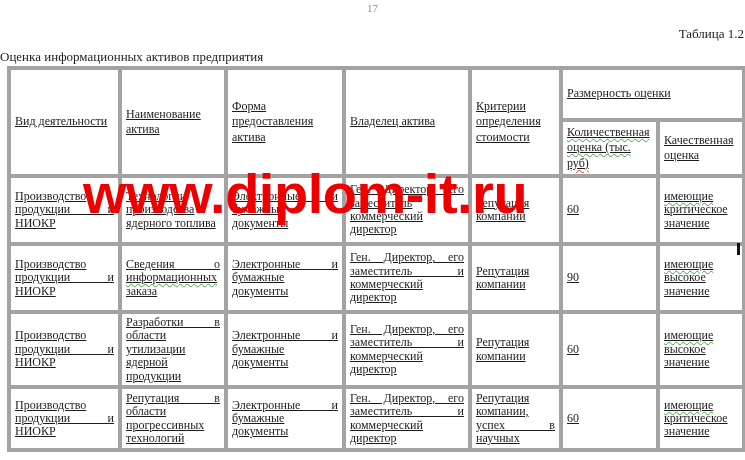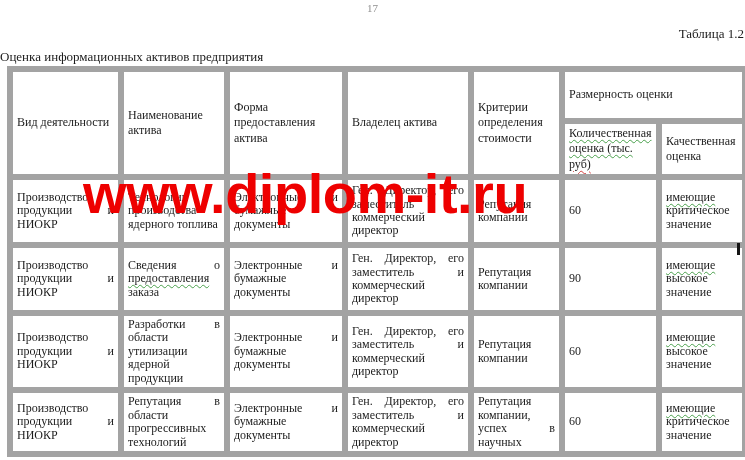--- a/index.html
+++ b/index.html
@@ -5,22 +5,22 @@
   html,body{margin:0;padding:0;background:#ffffff;}
   .page{position:relative;width:745px;height:460px;background:#ffffff;overflow:hidden;
         font-family:"Liberation Serif", serif;color:#1c1c1c;}
   .pagenum{position:absolute;top:2px;left:0;width:100%;text-align:center;
            font-size:11px;color:#8f8f8f;}
   .tlabel{position:absolute;top:26px;right:1px;font-size:13px;}
   .title{position:absolute;top:49px;left:0;width:100%;text-align:left;font-size:13px;}
 
   table.assets{position:absolute;left:7px;top:66px;width:735px;
                border-collapse:collapse;table-layout:fixed;font-size:12px;}
-  table.assets td{border:6px solid #a3a3a3;vertical-align:middle;
-                  padding:2px 4px;line-height:1.12;overflow:hidden;}
+  table.assets td{border:4px solid #a3a3a3;vertical-align:middle;
+                  padding:2px 4px;line-height:1.12;overflow:hidden;text-decoration:underline;}
   tr.hA{height:52px;} tr.hB{height:56px;}
   tr.hA td, tr.hB td{line-height:1.27;}
   tr.dr{height:68px;} tr.drlast{height:63px;}
   td.group{padding-left:9px;}
   td.just{text-align:justify;}
   td.ctr{text-align:left;}
   td.qual{line-height:1.2;}
   td.qty{overflow-wrap:anywhere;margin-top:26px;}
   .sq-green{text-decoration:underline;text-decoration-style:wavy;
             text-decoration-color:#49a04b;text-decoration-thickness:1px;text-underline-offset:2px;}
@@ -69,21 +69,21 @@
       <td class="just"><span>Технологии производства ядерного топлива</span><span class="sq-green"></span><span></span></td>
       <td class="just">Электронные и бумажные документы</td>
       <td class="just">Ген. Директор, его заместитель коммерческий директор</td>
       <td class="just">Репутация компании</td>
       <td class="ctr">60</td>
       <td class="ctr qual"><span class="sq-green">имеющие</span><span> критическое значение</span></td>
     </tr>
 
     <tr class="dr">
       <td class="just">Производство продукции и НИОКР</td>
-      <td class="just"><span>Сведения о </span><span class="sq-green">предоставления</span><span> заказа</span></td>
+      <td class="just"><span>Сведения о </span><span class="sq-green">информационных</span><span> заказа</span></td>
       <td class="just">Электронные и бумажные документы</td>
       <td class="just">Ген. Директор, его заместитель и коммерческий директор</td>
       <td class="just">Репутация компании</td>
       <td class="ctr">90</td>
       <td class="ctr qual"><span class="sq-green">имеющие</span><span> высокое значение</span></td>
     </tr>
 
     <tr class="dr">
       <td class="just">Производство продукции и НИОКР</td>
       <td class="just"><span>Разработки в области утилизации ядерной продукции</span><span class="sq-green"></span><span></span></td>

